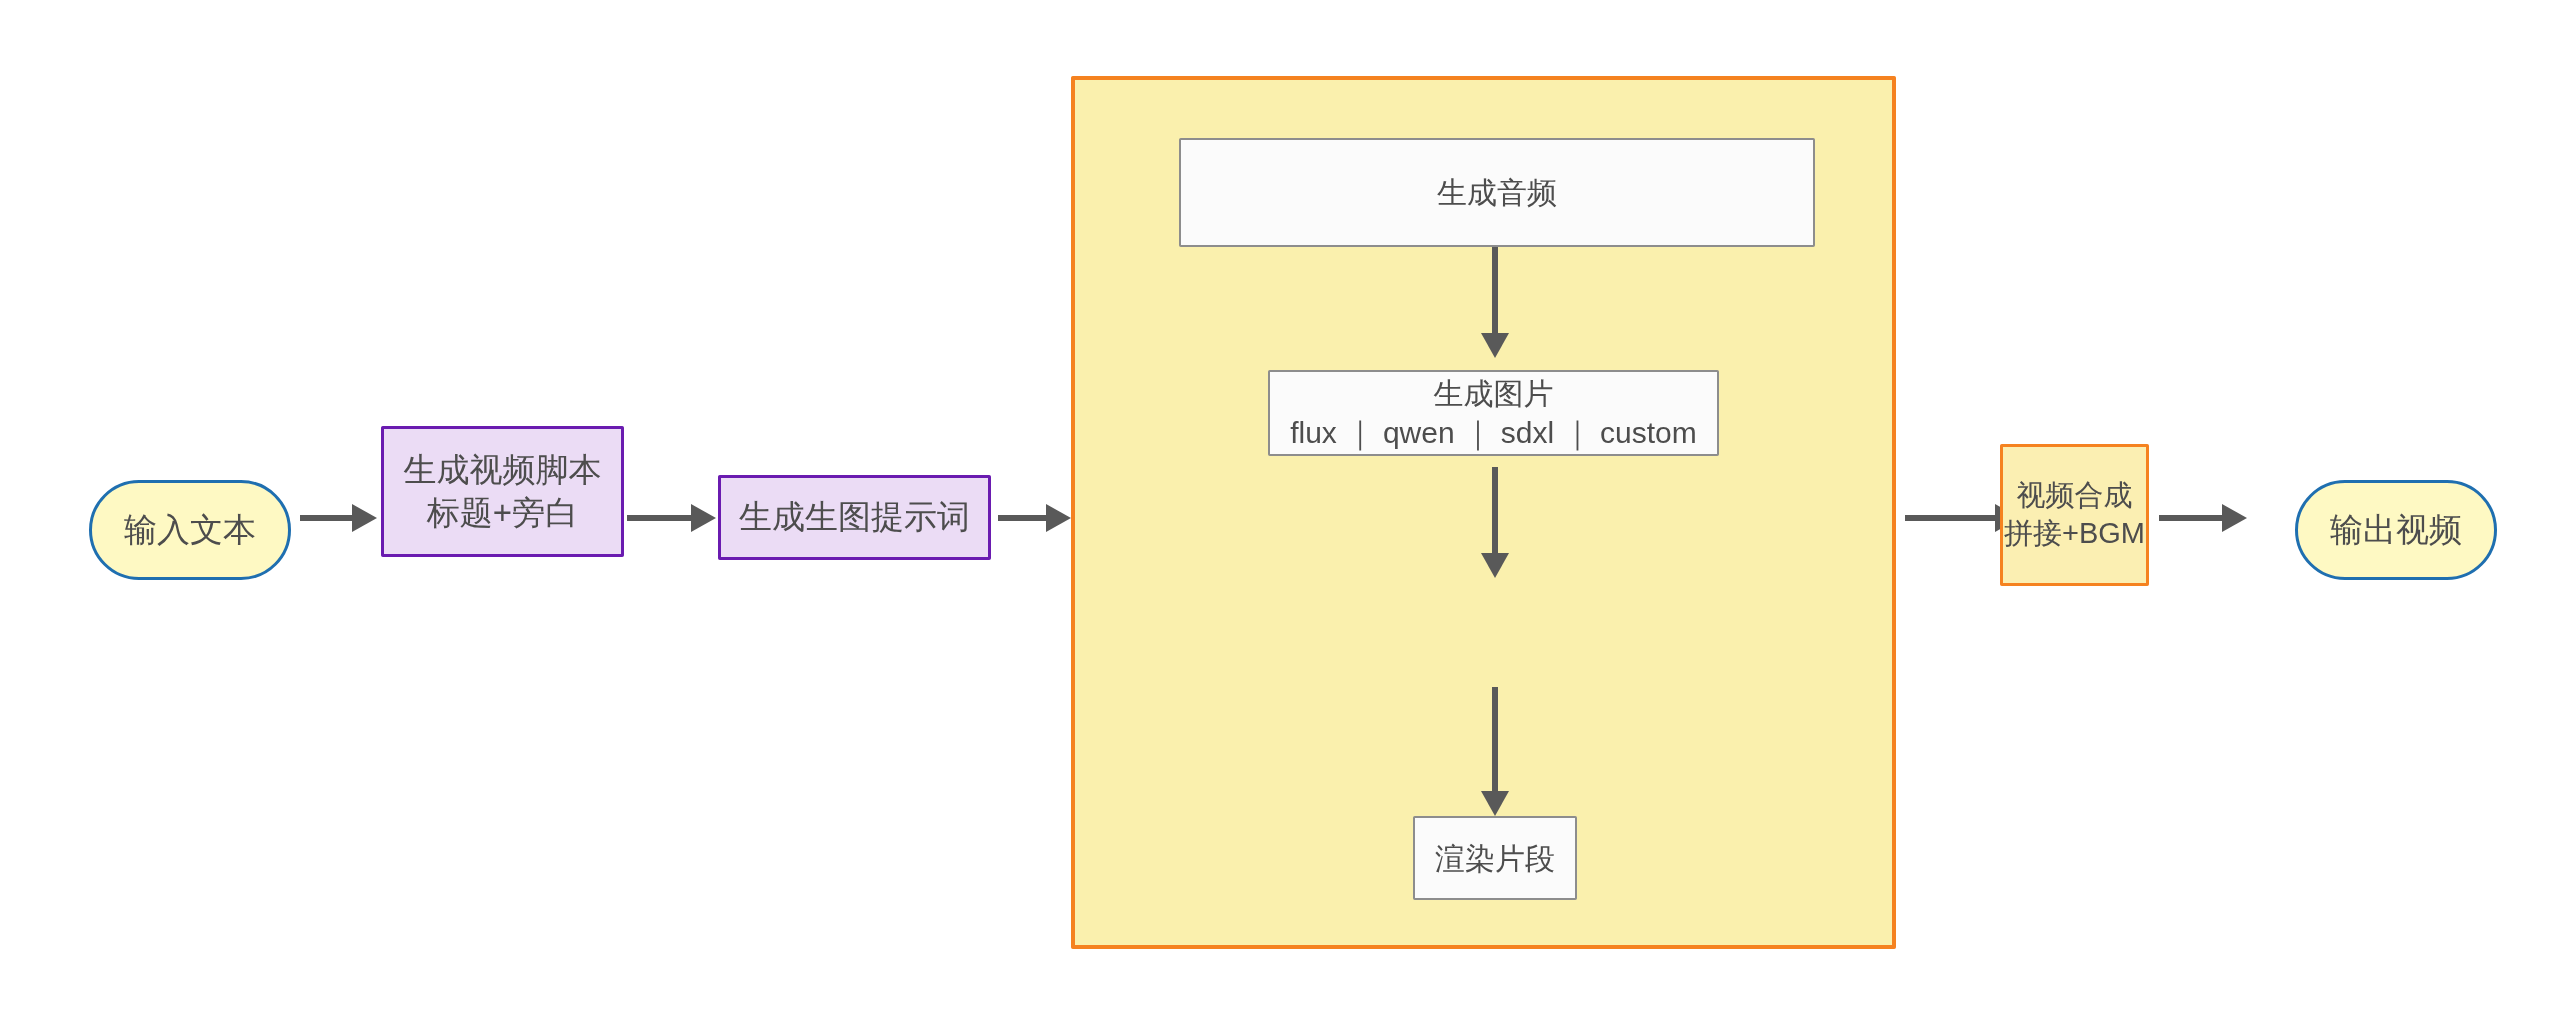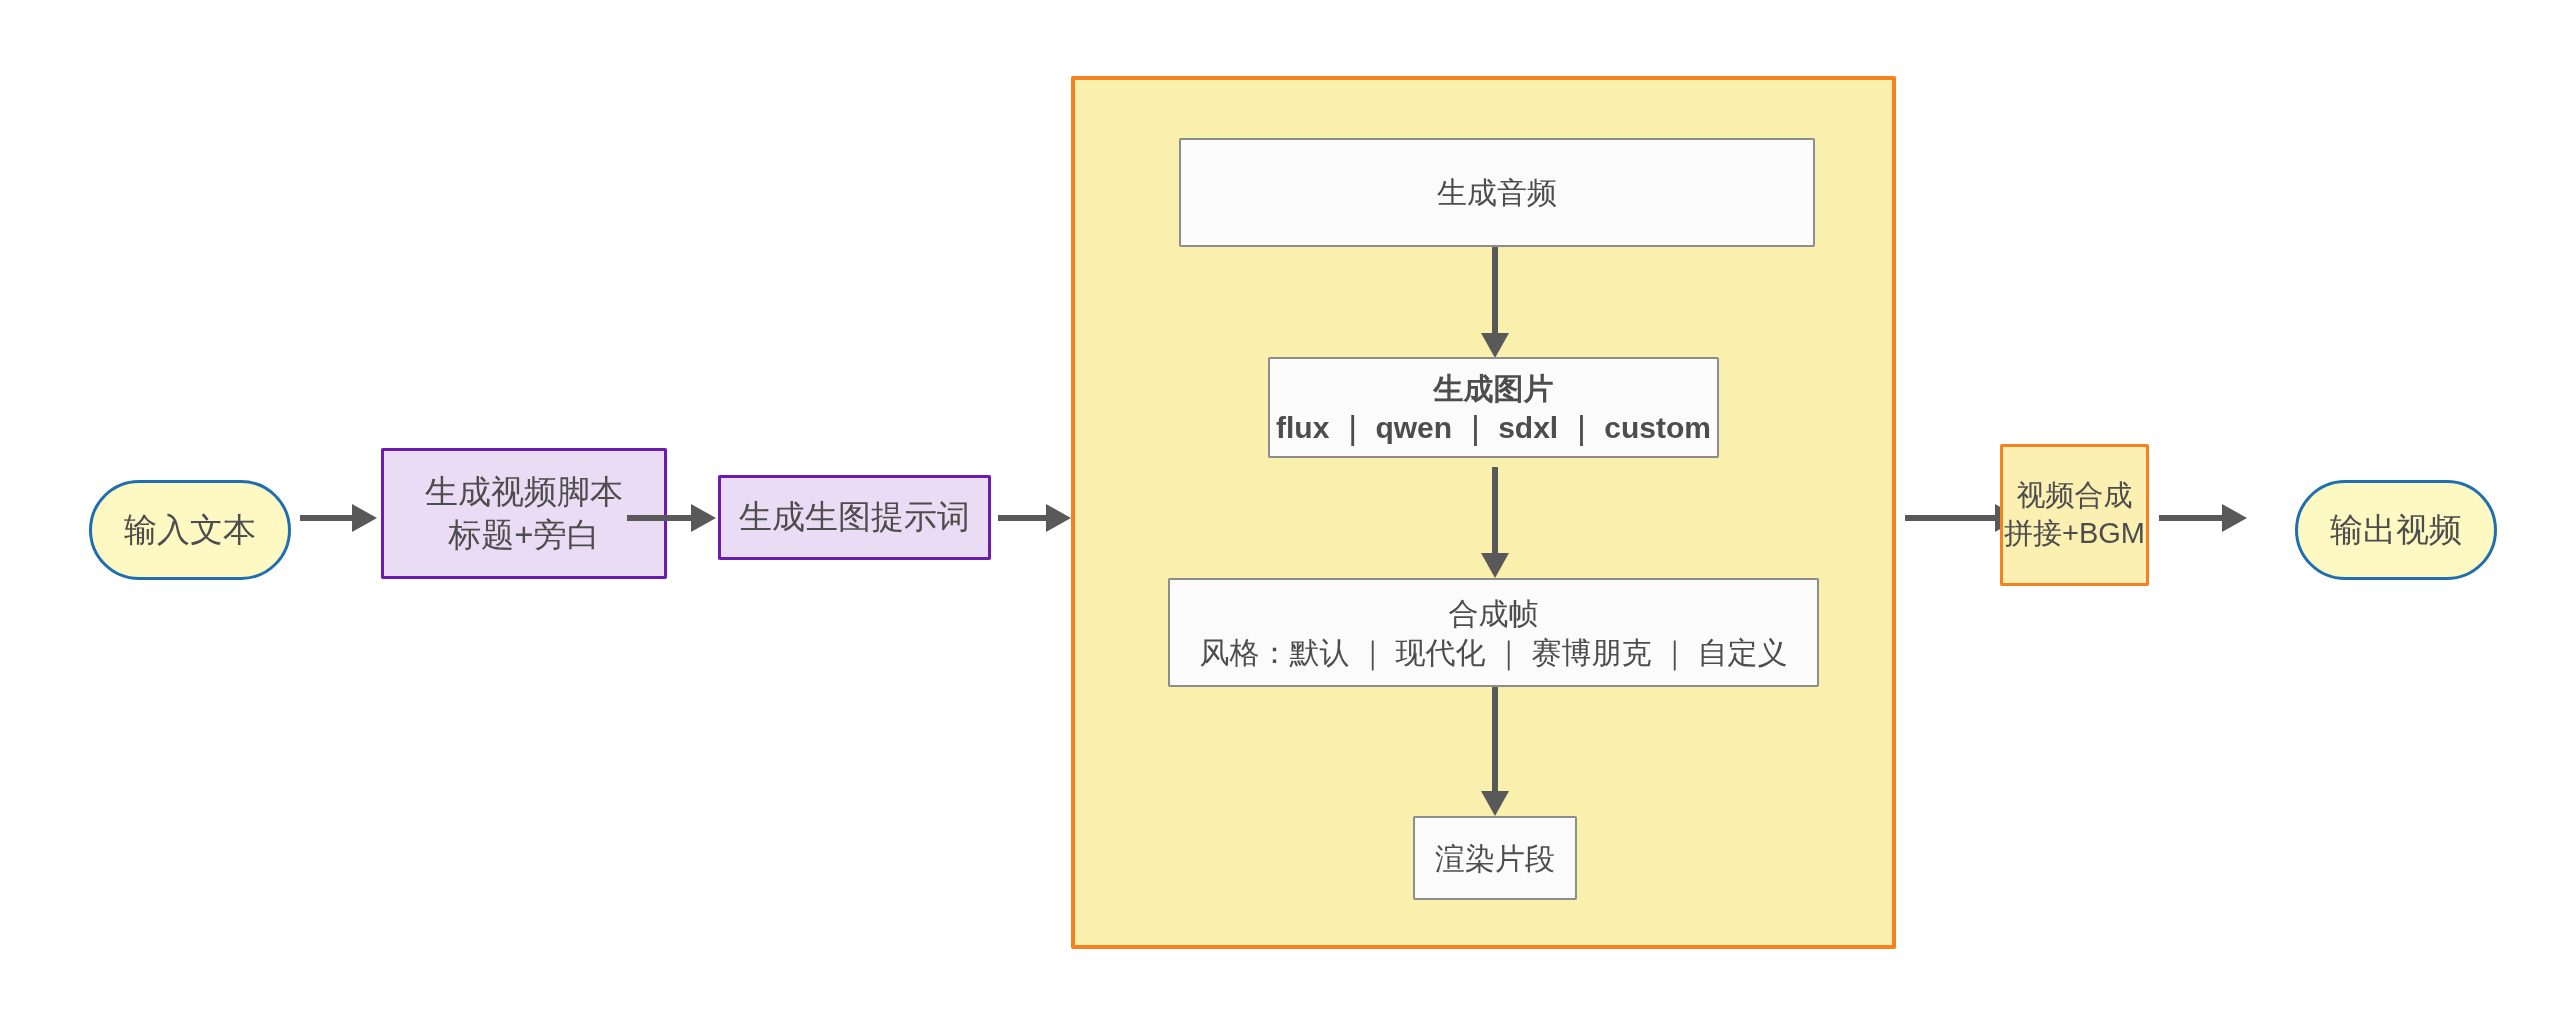--- a/index.html
+++ b/index.html
@@ -116,21 +116,21 @@
   <div class="subgraph" style="left:1071px; top:76px; width:825px; height:873px;"></div>
 
   <div class="node terminal" style="left:89px; top:480px; width:202px; height:100px;">
     <span class="line">输入文本</span>
   </div>
 
   <div class="arrow-h" style="left:300px; top:515px; width:53px;">
     <div class="head"></div>
   </div>
 
-  <div class="node purple" style="left:381px; top:448px; width:286px; height:131px;">
+  <div class="node purple" style="left:381px; top:426px; width:243px; height:131px;">
     <span class="line">生成视频脚本</span>
     <span class="line">标题+旁白</span>
   </div>
 
   <div class="arrow-h" style="left:627px; top:515px; width:65px;">
     <div class="head"></div>
   </div>
 
   <div class="node purple" style="left:718px; top:475px; width:273px; height:85px;justify-content:center;">
     <span class="line">生成生图提示词</span>
@@ -141,33 +141,29 @@
   </div>
 
   <div class="node plain" style="left:1179px; top:138px; width:636px; height:109px;">
     <span class="line">生成音频</span>
   </div>
 
   <div class="arrow-v" style="left:1492px; top:247px; height:87px;">
     <div class="head"></div>
   </div>
 
-  <div class="node plain" style="left:1268px; top:357px; width:451px; height:101px;font-weight:bold;">
+  <div class="node plain" style="left:1268px; top:370px; width:451px; height:86px;">
     <span class="line">生成图片</span>
     <span class="line sub">flux ｜ qwen ｜ sdxl ｜ custom</span>
   </div>
 
   <div class="arrow-v" style="left:1492px; top:467px; height:87px;">
     <div class="head"></div>
   </div>
 
-  <div class="node plain" style="left:1168px; top:578px; width:651px; height:109px;">
-    <span class="line">合成帧</span>
-    <span class="line sub">风格：默认 ｜ 现代化 ｜ 赛博朋克 ｜ 自定义</span>
-  </div>
 
   <div class="arrow-v" style="left:1492px; top:687px; height:105px;">
     <div class="head"></div>
   </div>
 
   <div class="node plain" style="left:1413px; top:816px; width:164px; height:84px;">
     <span class="line">渲染片段</span>
   </div>
 
   <div class="arrow-h" style="left:1905px; top:515px; width:91px;">

